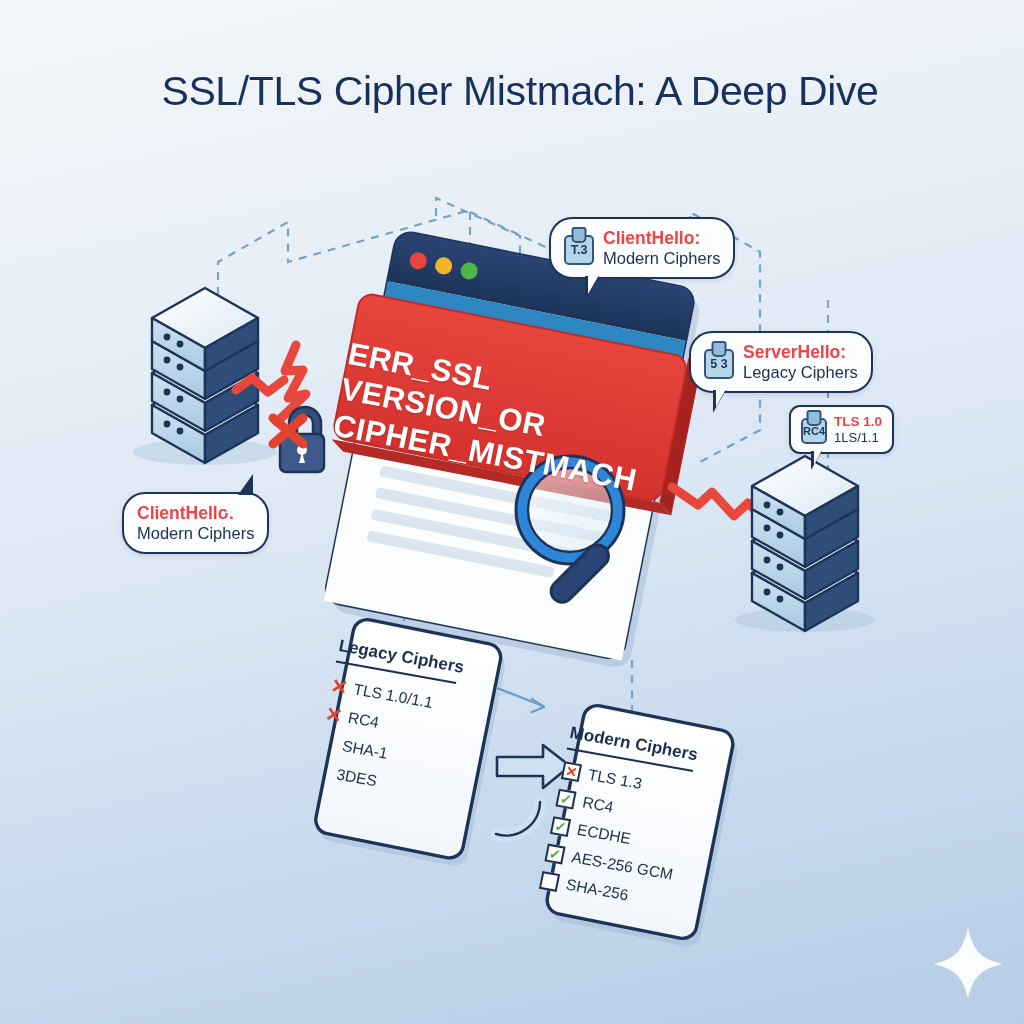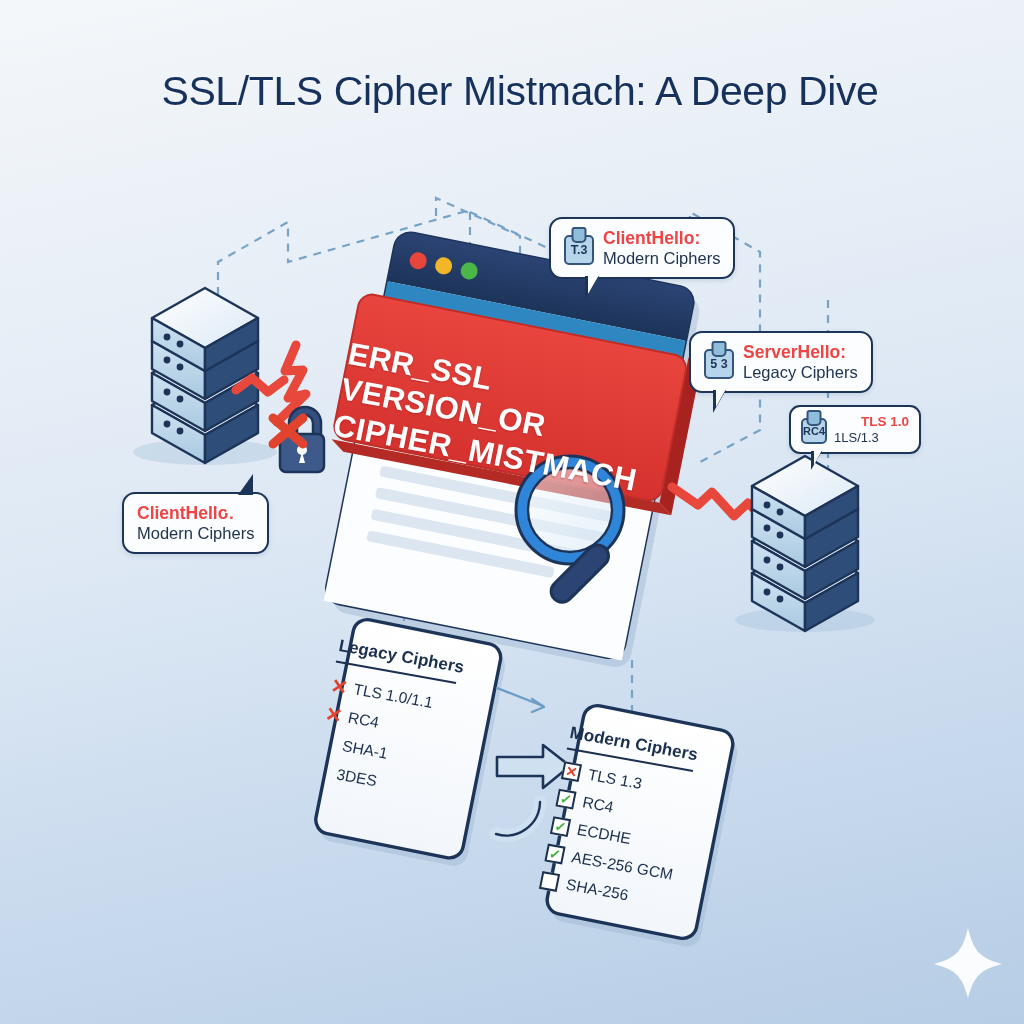--- a/index.html
+++ b/index.html
@@ -20,21 +20,21 @@
     color:#16315c;
     text-shadow:0 1px 1px rgba(255,255,255,0.8);
     white-space:nowrap;
   }
 
   
   .callout {
     position:absolute;
     background:#fbfdff;
     border:2.2px solid #1d3459;
-    border-radius:13px;
+    border-radius:23px;
     display:flex; align-items:center; gap:9px;
     padding:9px 13px;
     box-shadow:0 2px 5px rgba(30,60,100,0.13);
   }
   .callout .txt { line-height:1.18; }
   .callout .t1 { font-size:17.5px; font-weight:bold; color:#ef4444; white-space:nowrap; }
   .callout .t2 { font-size:16.5px; font-weight:normal; color:#20344f; white-space:nowrap; }
 
   .badge {
     position:relative; flex:0 0 auto;
@@ -75,21 +75,21 @@
   }
   #callout-serverhello .tail i {
     position:absolute; left:-10px; top:-1px;
     width:0;height:0;
     border-left:10px solid #fbfdff;
     border-bottom:18px solid transparent;
   }
 
   #callout-rc4 { left:789px; top:405px; padding:7px 10px; border-radius:11px; gap:7px; }
   #callout-rc4 .badge { width:26px; height:26px; font-size:11px; }
-  #callout-rc4 .t1 { font-size:13.5px; font-weight:bold;margin-left:27px; }
+  #callout-rc4 .t1 { font-size:13.5px; font-weight:bold; }
   #callout-rc4 .t2 { font-size:13px; }
   #callout-rc4 .tail {
     left:20px; bottom:-18px;
     border-left:11px solid #1d3459;
     border-bottom:19px solid transparent;
   }
   #callout-rc4 .tail i {
     position:absolute; left:-8px; top:-1px;
     width:0;height:0;
     border-left:8px solid #fbfdff;
@@ -421,21 +421,21 @@
         <i></i>
       </span>
   </div>
 
   <div class="callout" id="callout-rc4">
     <div class="badge">
       <span class="bt">RC4</span>
     </div>
     <div class="txt">
       <div class="t1">TLS 1.0</div>
-      <div class="t2">1LS/1.3</div>
+      <div class="t2">1LS/1.1</div>
     </div>
     <span class="tail">
         <i></i>
       </span>
   </div>
 
   <div class="callout" id="callout-clienthello-left">
     <div class="txt">
       <div class="t1">ClientHello:</div>
       <div class="t2">Modern Ciphers</div>

